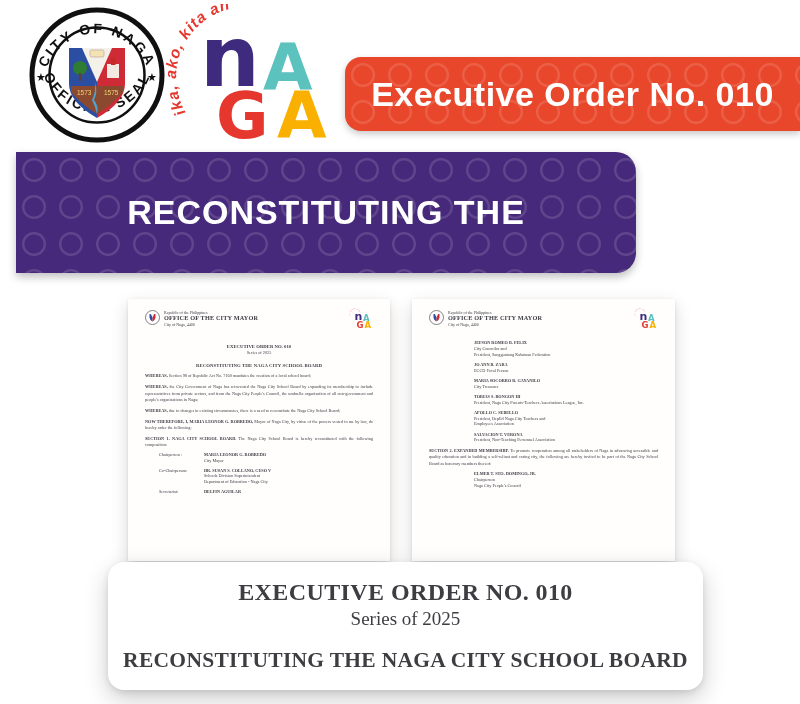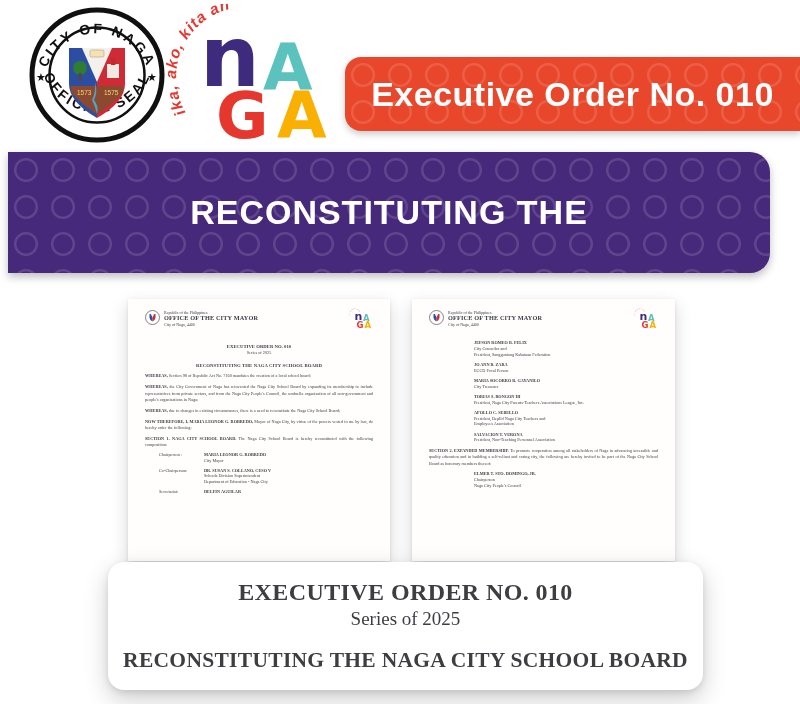--- a/index.html
+++ b/index.html
@@ -26,21 +26,21 @@
   .eo-banner::after, .title-banner::after {
       content:""; position:absolute; inset:0;
       background-image:radial-gradient(circle at 18px 18px,
         transparent 9px, rgba(255,255,255,0.13) 10px,
         rgba(255,255,255,0.13) 11.5px, transparent 12.5px);
       background-size:37px 37px; pointer-events:none; }
   .eo-banner span { position:relative; color:#ffffff; font-size:34px; font-weight:600;
                     letter-spacing:0.5px; z-index:1; }
 
   
-  .title-banner { position:absolute; left:8px; top:152px; width:762px; height:121px;
+  .title-banner { position:absolute; left:16px; top:152px; width:620px; height:121px;
                   background:#46297B; border-radius:0 20px 20px 0;
                   display:flex; flex-direction:column; align-items:center;
                   justify-content:center; box-shadow:0 4px 9px rgba(0,0,0,0.25);
                   overflow:hidden; }
   .title-banner div { position:relative; color:#ffffff; font-size:34px; font-weight:700;
                       letter-spacing:1px; line-height:1.2; z-index:1; }
 
   
   .doc { position:absolute; top:299px; height:262px; background:#fffefd;
          box-shadow:0 6px 16px rgba(0,0,0,0.16), 0 1px 3px rgba(0,0,0,0.10);

